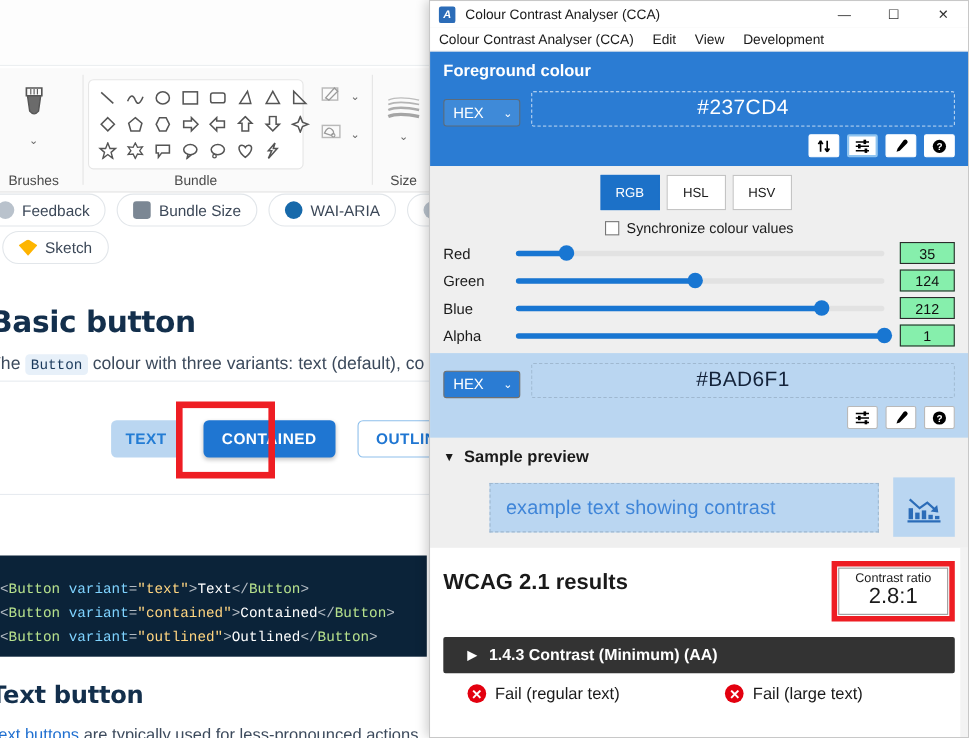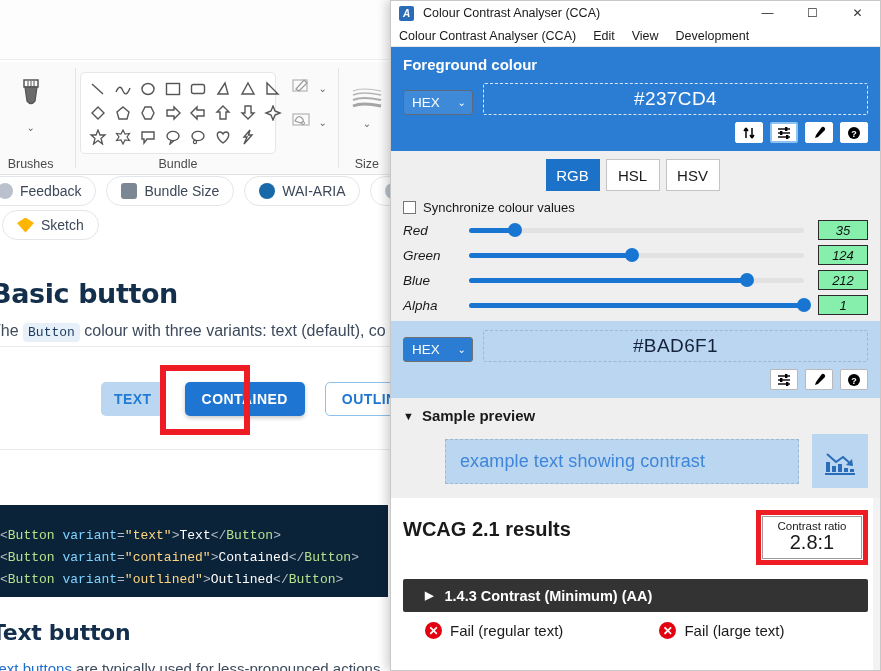--- a/index.html
+++ b/index.html
@@ -186,27 +186,27 @@
     cursor: pointer;
   }
   .ico-btn.sel { border: 2px solid #8fc4f0; }
 
   
   .models { background: #efefef; padding: 8px 12px 6px 12px; flex: none; }
   .tabs { display: flex; justify-content: center; gap: 0px; }
   .tab {
     min-width: 54px; height: 32px; border: 1px solid #c4c4c4; background: #fff;
     display: flex; align-items: center; justify-content: center;
-    font-size: 15px; color: #1a1a1a; cursor: pointer; margin-right: 6px;
+    font-size: 12px; color: #1a1a1a; cursor: pointer; margin-right: 6px;
   }
   .tab.active { background: #1c71c8; color: #fff; border-color: #1c71c8; }
-  .sync-row { display: flex; align-items: center; gap: 7px; margin-top: 9px; }
+  .sync-row { display: flex; align-items: center; gap: 7px; margin-top: 9px; justify-content: center; }
   .cbox { width: 13px; height: 13px; border: 1px solid #767676; background: #fff; flex: none; }
   .sync-label { font-size: 13px; color: #1a1a1a; }
-  .slider-row { display: flex; align-items: center; margin-top: 5px; font-style: italic; }
+  .slider-row { display: flex; align-items: center; margin-top: 5px; }
   .sl-name { width: 66px; font-size: 13.5px; color: #1a1a1a; }
   .sl-track {
     position: relative; flex: 1; height: 5px; background: #e2e2e2;
     border-radius: 3px; margin-right: 14px;
   }
   .sl-fill { position: absolute; left: 0; top: 0; height: 5px; background: #1876d2; border-radius: 3px; }
   .sl-knob {
     position: absolute; top: 50%; transform: translate(-50%,-50%);
     width: 14px; height: 14px; background: #1876d2; border-radius: 50%;
   }

